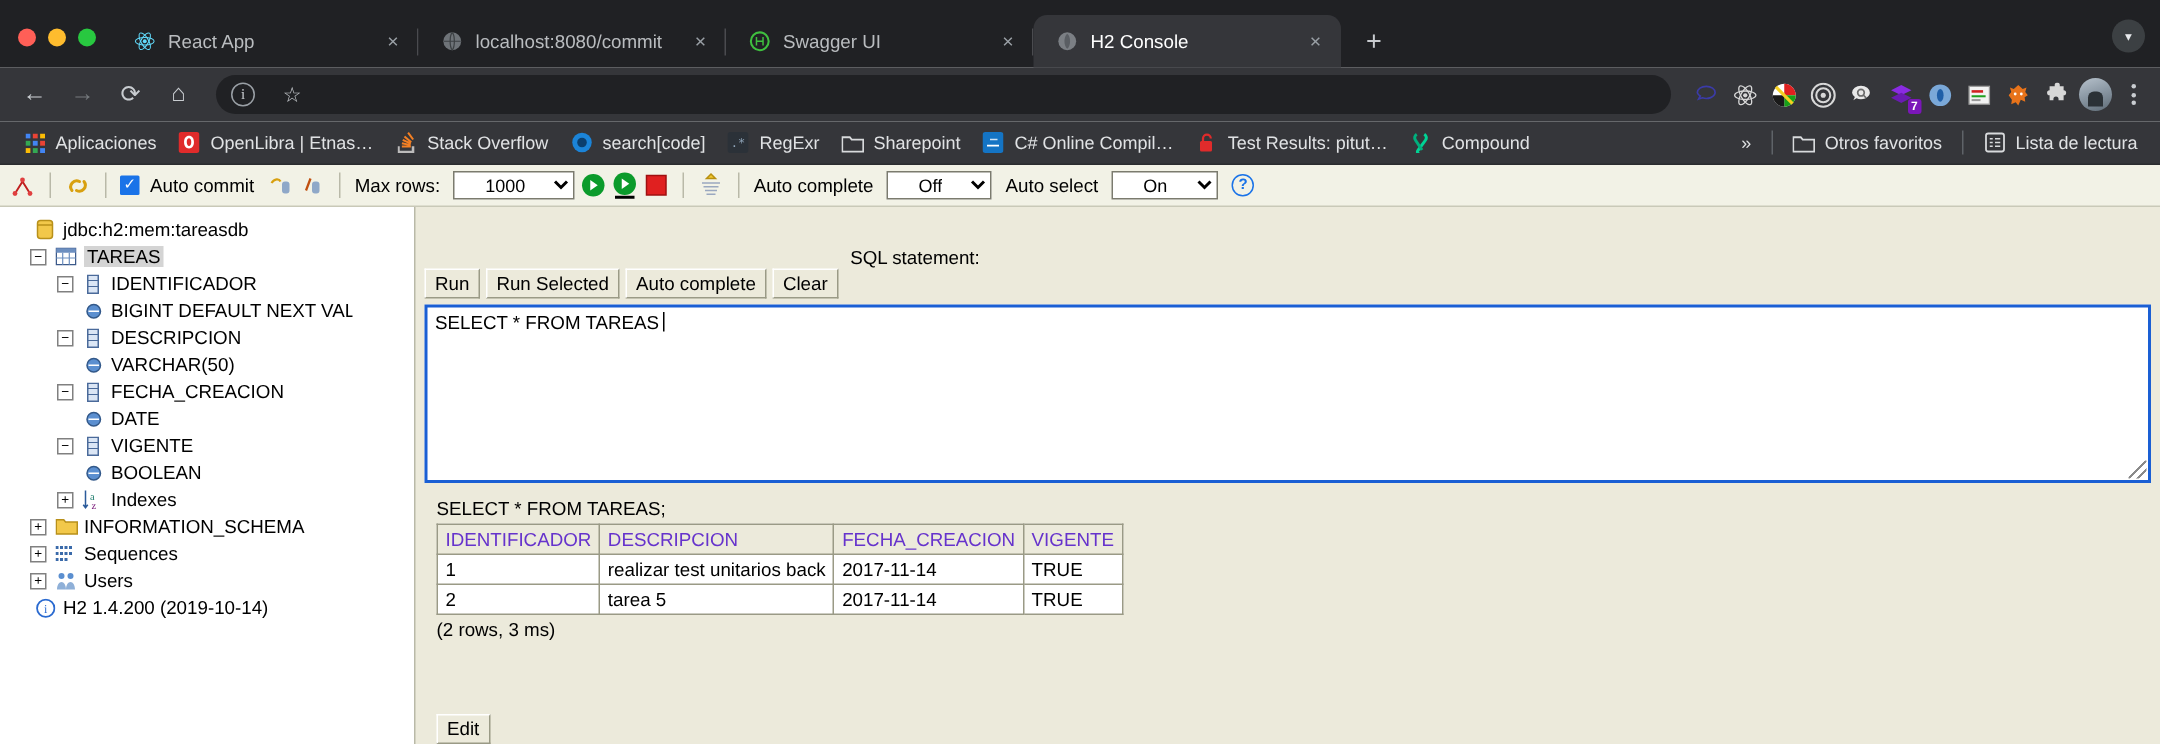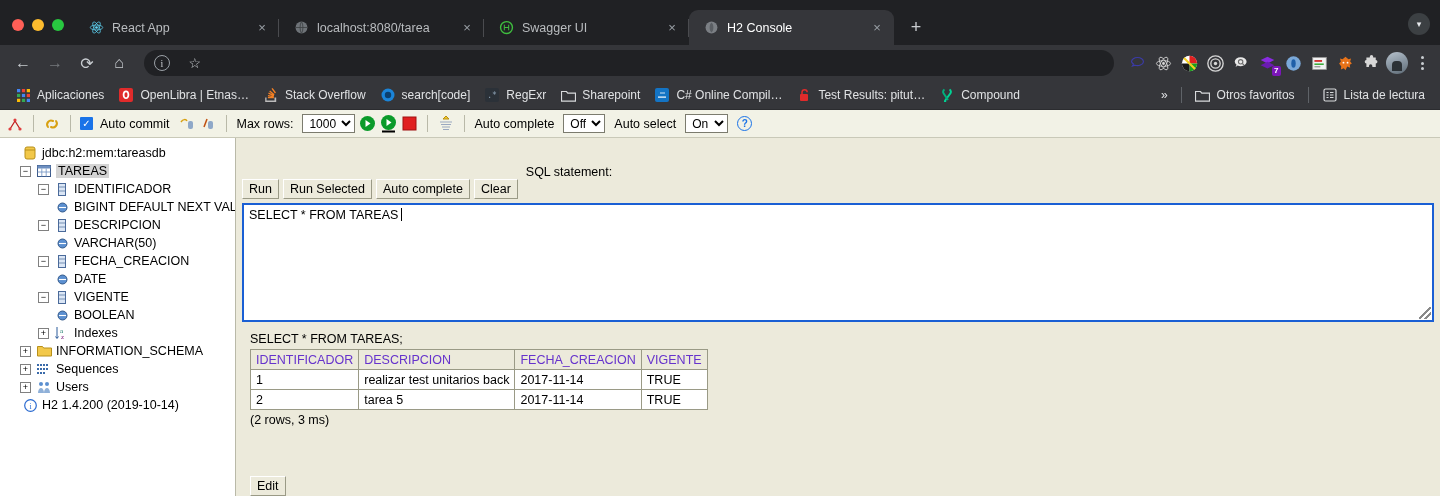--- a/index.html
+++ b/index.html
@@ -194,34 +194,35 @@
     color: #fff; font-size: 10px; line-height: 1;
     margin-right: 4px; border-radius: 1px;
   }
   .h2label { margin-right: 6px; }
   .h2select {
     font-family: "Liberation Sans", sans-serif;
     font-size: 12px;
     height: 19px;
     border: 1px solid #7b7b6e;
     background: #fff;
-    padding: 0 2px;
+    padding: 0 16px;
   }
   .helpq {
     width: 15px; height: 15px; border-radius: 50%;
     border: 1.4px solid #1a73e8; color: #1a73e8;
     font-size: 10px; font-weight: bold;
     display:flex; align-items:center; justify-content:center;
     margin-left: 6px;
   }
 
   .h2body {
     display: flex;
     height: 358px;
     background: #fff;
+    gap: 41px;
   }
 
   .h2tree {
     width: 235px; flex: 0 0 235px;
     background: #fff;
     overflow: hidden;
     padding: 6px 0 0 6px;
     font-size: 12.5px;
     color: #000;
     white-space: nowrap;
@@ -331,21 +332,21 @@
         <span class="tabsep"></span>
       </div>
 
       <div class="tab">
         <span class="favicon">
           <svg width="15" height="15" viewBox="0 0 24 24">
             <circle cx="12" cy="12" r="9.5" fill="#6e7378"></circle>
             <path d="M3 12h18M12 2.5c3 3.5 3 15.5 0 19M12 2.5c-3 3.5-3 15.5 0 19" stroke="#3c4043" stroke-width="1.3" fill="none"></path>
           </svg>
         </span>
-        <span class="tabtitle">localhost:8080/tarea</span>
+        <span class="tabtitle">localhost:8080/commit</span>
         <span class="tabclose">×</span>
         <span class="tabsep"></span>
       </div>
 
       <div class="tab">
         <span class="favicon">
           <svg width="15" height="15" viewBox="0 0 24 24">
             <circle cx="12" cy="12" r="9.5" fill="none" stroke="#3fbf3f" stroke-width="2.2"></circle>
             <path d="M8.5 7.5v9M15.5 7.5v9M8.5 12h7" stroke="#3fbf3f" stroke-width="1.6" fill="none"></path>
           </svg>

